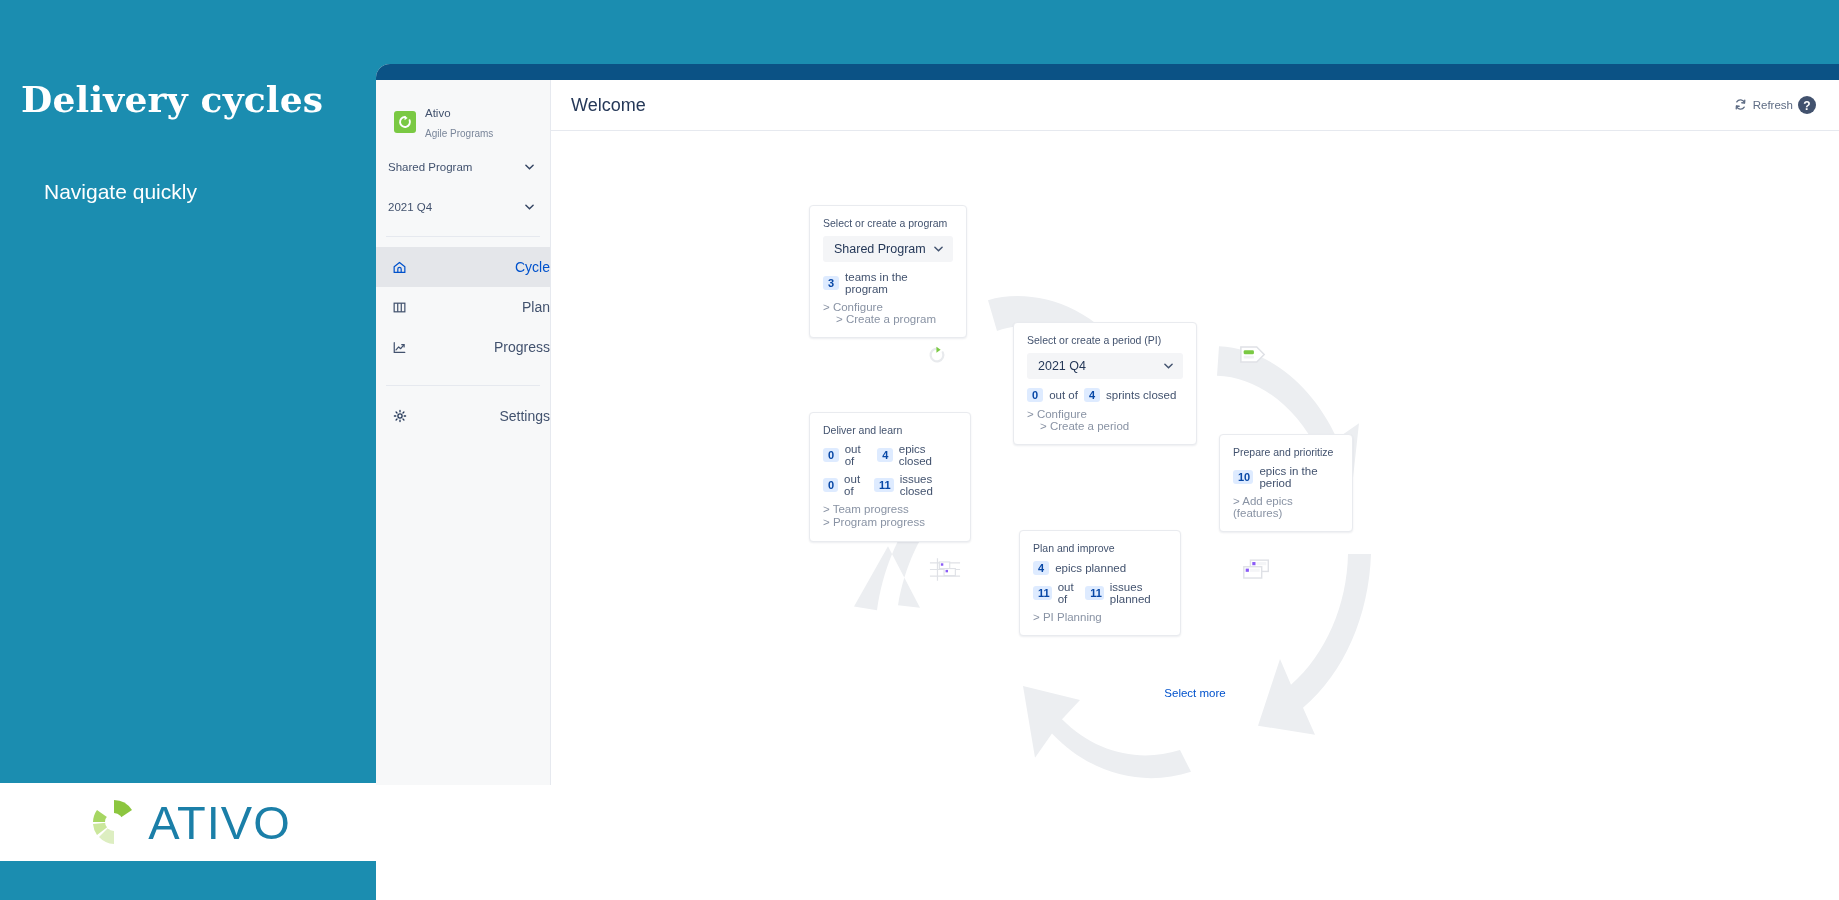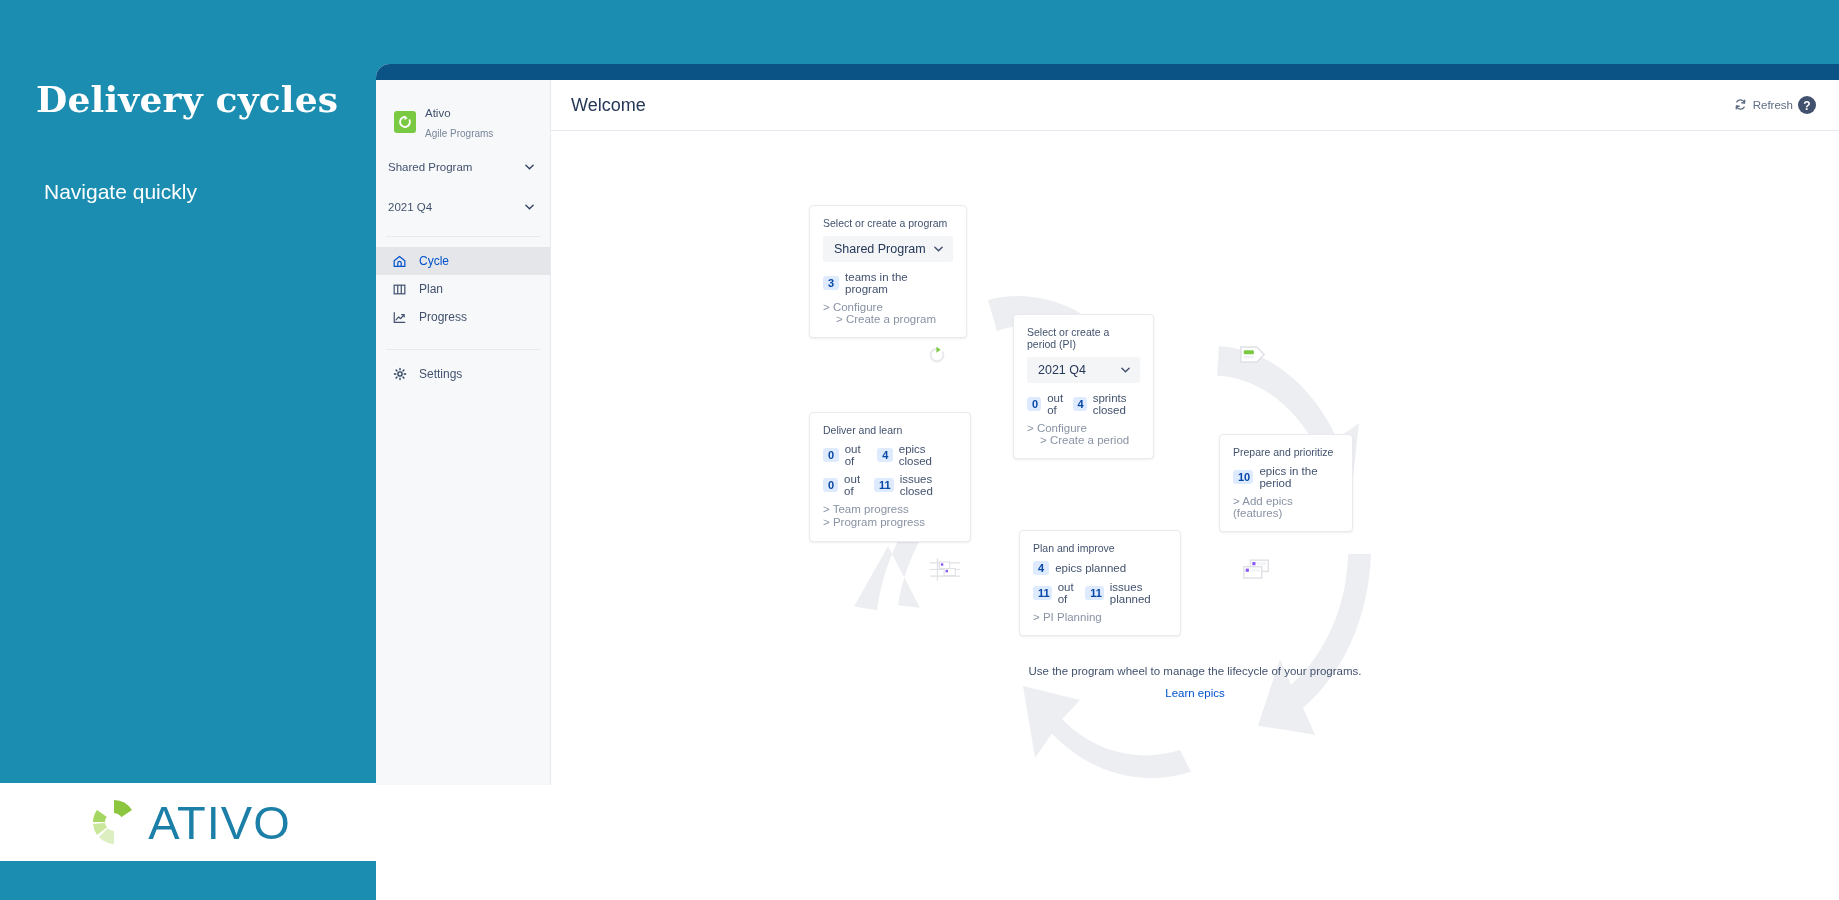--- a/index.html
+++ b/index.html
@@ -10,21 +10,21 @@
     overflow: hidden;
     background: #1b8db0;
   }
 
   
   #root { position: relative; width: 1839px; height: 900px; }
 
   .promo-bg { position: absolute; inset: 0; background: #1b8db0; }
 
   .promo-title {
-    position: absolute; left: 36px; top: 78px;
+    position: absolute; left: 21px; top: 78px;
     font-family: "DejaVu Serif", "Liberation Serif", serif;
     font-weight: 700; font-size: 36px; color: #ffffff;
     letter-spacing: .2px;
   }
   .promo-line1 {
     position: absolute; left: 36px; top: 180px;
     font-size: 21px; color: #ffffff; font-weight: 400; margin-left: 8px;
   }
   .promo-line2 {
     position: absolute; left: 36px; top: 236px; width: 300px;
@@ -71,21 +71,21 @@
     padding: 0 16px 0 12px; height: 30px; margin-top: 10px;
     font-size: 11.5px; color: #42526e; cursor: pointer;
   }
   .select-row:first-of-type { margin-top: 24px; }
   .chev { color: #344563; font-size: 9px; }
 
   .nav-sep { height: 1px; background: #e6e9ef; margin: 14px 10px 10px 10px; }
 
   .nav-item {
     display: flex; align-items: center; gap: 12px;
-    height: 28px; padding-left: 16px; font-size: 12px; color: #42526e; cursor: pointer;
+    height: 40px; padding-left: 16px; font-size: 14px; color: #42526e; cursor: pointer; justify-content: space-between;
   }
   .nav-item .nav-ico { width: 15px; height: 15px; display: flex; align-items: center; justify-content: center; flex: none; }
   .nav-item.active { background: #e4e6ea; color: #0052cc; }
   .nav-item.active .nav-ico svg { stroke: #0052cc; }
 
   
   .content { flex: 1; display: flex; flex-direction: column; min-width: 0; }
   .content-head {
     height: 51px; border-bottom: 1px solid #e6e9ef;
     display: flex; align-items: center; padding: 0 22px 0 20px; flex: none;
@@ -122,21 +122,21 @@
     background: #deebff; color: #0747a6; font-weight: 700; font-size: 11px;
     border-radius: 3px; padding: 1px 5px; min-width: 14px; text-align: center;
   }
   .links { margin-top: 5px; }
   .lk { font-size: 11.5px; color: #8993a4; cursor: pointer; display: inline-block; }
   .lk + .lk { margin-left: 13px; }
   .lk-stack .lk { display: block; margin-left: 0; line-height: 1.15; }
 
   
   #card-program { left: 258px; top: 74px;  width: 158px; }
-  #card-period  { left: 462px; top: 183px; width: 141px; }
+  #card-period  { left: 462px; top: 191px; width: 184px; }
   #card-prepare { left: 668px; top: 303px; width: 134px; }
   #card-plan    { left: 468px; top: 399px; width: 162px; }
   #card-deliver { left: 258px; top: 281px; width: 162px; }
 
   .wheel-svg { position: absolute; left: 0; top: 0; width: 100%; height: 100%; pointer-events: none; }
 
   
   .deco { position: absolute; }
   #deco-refresh { left: 376px; top: 214px; }
   #deco-tag     { left: 688px; top: 213px; }
@@ -420,20 +420,19 @@
               <span>out of</span>
               <span class="num">11</span>
               <span>issues closed</span>
             </div>
             <div class="links lk-stack">
               <span class="lk">&gt; Team progress</span>
               <span class="lk">&gt; Program progress</span>
             </div>
           </div>
 
-          <div class="wheel-caption">Use the program wheel to manage the lifecycle of your programs.</div>
-          <div class="wheel-learn">Learn epics</div>
+          <div class="wheel-learn">Select more</div>
         </div>
       </div>
     </div>
 
   </div>
 </div>
 
 </body></html>

